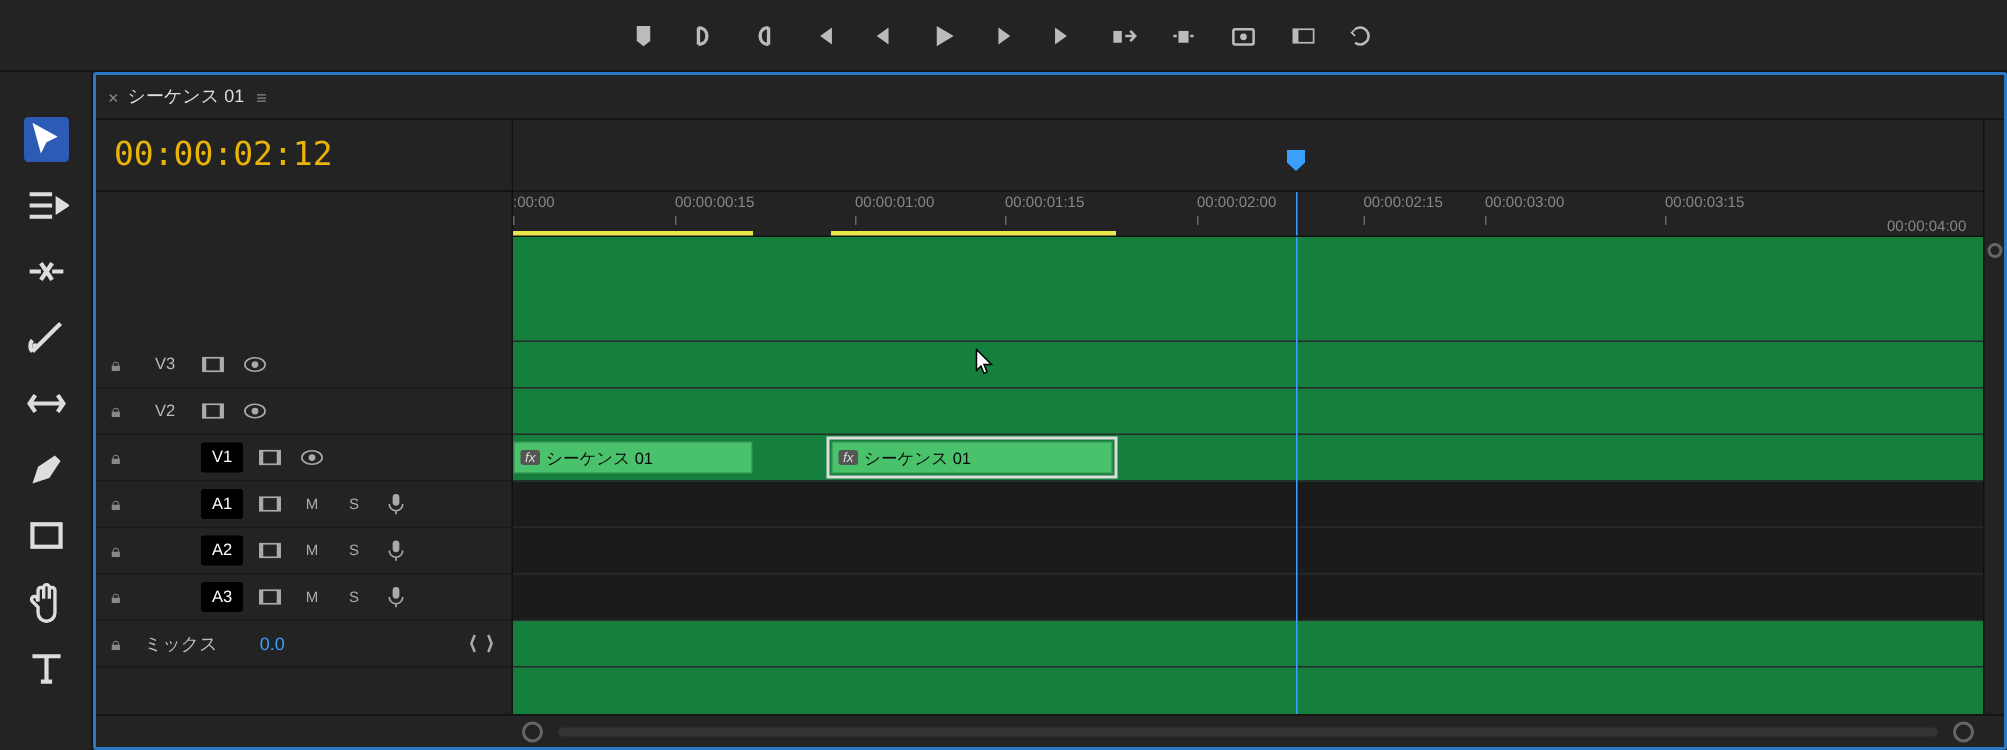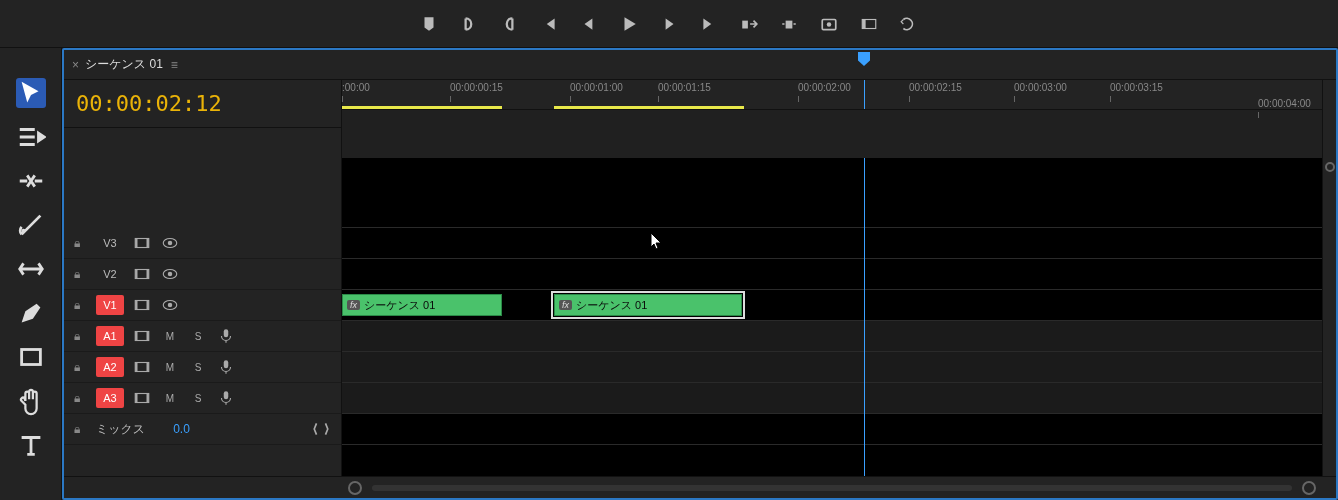--- a/index.html
+++ b/index.html
@@ -132,33 +132,33 @@
     gap: 8px;
   }
   .track-header.spacer { height: 70px; border-bottom: none; }
   .track-header .lock { color: #888; width: 14px; }
   .track-header .tname {
     width: 28px; height: 20px;
     display: flex; align-items: center; justify-content: center;
     border-radius: 2px;
     font-size: 11px;
   }
-  .track-header .tname.sel { background: #ef4444; color: #fff; }
+  .track-header .tname.sel { background: #000000; color: #fff; margin-left: 38px; }
   .track-header .btn {
     width: 20px; height: 18px;
     display: flex; align-items: center; justify-content: center;
     color: #aaa;
     font-size: 10px;
   }
   .track-header .mix-val { color: #3aa0ff; margin-left: 20px; }
 
   .tracks-area {
     flex: 1;
     position: relative;
-    background: #000000;
+    background: #15803d;
     overflow: hidden;
   }
   .track-lane {
     height: 31px;
     border-bottom: 1px solid #2a2a2a;
     position: relative;
   }
   .track-lane.spacer { height: 70px; }
   .track-lane.audio { background: #1b1b1b; }
 
@@ -370,31 +370,31 @@
         <span class="menu-icon">≡</span>
       </div>
 
       <div style="display:flex;">
         <div style="width:278px; background:#232323; border-right:1px solid #111;">
           <div class="timecode-row">
             <span class="timecode">00:00:02:12</span>
           </div>
         </div>
 
-        <div style="flex:1; display:flex; flex-direction:row;text-decoration:underline;">
+        <div style="flex:1; display:flex; flex-direction:column;text-decoration:underline;">
           <div style="height:48px;background:#232323;border-bottom:1px solid #111;"></div>
           <div class="ruler" style="height:30px;position:relative;background:#232323;border-bottom:1px solid #111;">
             <div id="ticks">
                 <div class="tick" style="left: 0px;">:00:00</div>
                 <div class="tick" style="left: 108px;">00:00:00:15</div>
                 <div class="tick" style="left: 228px;">00:00:01:00</div>
-                <div class="tick" style="left: 316px;">00:00:01:15</div>
+                <div class="tick" style="left: 328px;">00:00:01:15</div>
                 <div class="tick" style="left: 456px;">00:00:02:00</div>
                 <div class="tick" style="left: 540px; margin-left: 27px;">00:00:02:15</div>
-                <div class="tick" style="left: 672px;">00:00:03:00</div>
+                <div class="tick" style="left: 648px;">00:00:03:00</div>
                 <div class="tick" style="left: 756px; margin-left: 12px;">00:00:03:15</div>
                 <div class="tick" style="left: 916px; margin-top: 16px;">00:00:04:00</div>
               </div>
             <div id="highlights">
                 <div class="ruler-hl" style="left: 0px; width: 160px;"></div>
                 <div class="ruler-hl" style="left: 212px; width: 190px;"></div>
               </div>
             <div class="playhead" id="playhead-ruler" style="left: 522px;"></div>
           </div>
         </div>

